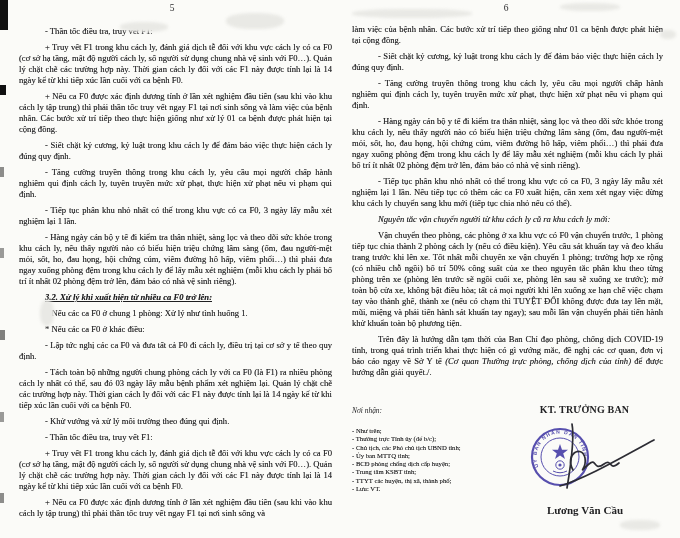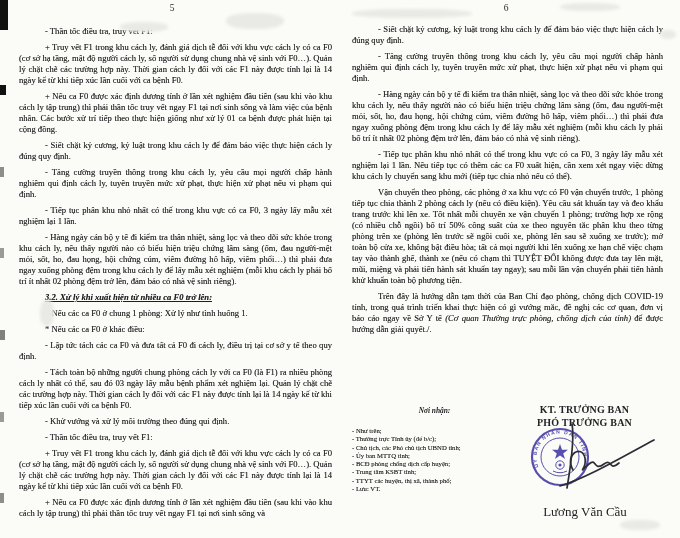--- a/index.html
+++ b/index.html
@@ -25,26 +25,26 @@
     text-shadow:0 0 0.35px rgba(45,45,48,.55);
   }
   .ps-c{text-indent:0;}
   .ps-bi{font-weight:bold;font-style:italic;text-decoration:underline;}
   .ps-i{font-style:italic;}
   .it{font-style:italic;margin-top:30px;}
 
   
   #footer{position:absolute;left:352px;top:404px;width:315px;height:130px;}
   #recipients{position:absolute;left:0;top:2px;width:165px;}
-  #recipients-title{font-size:7.4px;font-weight:bold;font-style:italic;margin:0 0 12px 0;text-align:center;}
+  #recipients-title{font-size:7.4px;font-weight:normal;font-style:italic;margin:0 0 12px 0;}
   .recipient-item{font-size:6.7px;line-height:8.3px;margin:0;text-shadow:0 0 .3px rgba(45,45,48,.5);}
   #sig-block{position:absolute;left:150px;top:0;width:165px;height:130px;text-align:center;}
   .kt-line{font-size:10px;font-weight:bold;line-height:12.5px;letter-spacing:.2px;color:#232325;}
   #sig-position{position:absolute;left:-12px;width:190px;top:87px;font-size:9.2px;font-weight:bold;color:#232325;}
-  #sig-name{position:absolute;left:-12px;width:190px;top:100px;font-size:13px;font-weight:normal;color:#232325;}
+  #sig-name{position:absolute;left:-12px;width:190px;top:100px;font-size:11px;font-weight:bold;color:#232325;}
   #seal{position:absolute;left:28px;top:22px;width:60px;height:62px;}
   #signature{position:absolute;left:40px;top:10px;width:120px;height:85px;}
 
   
   .artifact{position:absolute;pointer-events:none;}
   .edge-mark{left:0;background:#111;}
   .m1{top:0;width:8px;height:30px;}
   .m2{top:85px;width:6px;height:10px;}
   .m3{top:167px;width:4px;height:10px;background:#8d8d8b;}
   .m4{top:248px;width:4px;height:10px;background:#9a9a98;}
@@ -71,34 +71,36 @@
 <p class="para">- Thần tốc điều tra, truy vết F1:</p>
     <p class="para">+ Truy vết F1 trong khu cách ly, đánh giá dịch tễ đối với khu vực cách ly có ca F0 (cơ sở hạ tầng, mật độ người cách ly, số người sử dụng chung nhà vệ sinh với F0…). Quản lý chặt chẽ các trường hợp này. Thời gian cách ly đối với các F1 này được tính lại là 14 ngày kể từ khi tiếp xúc lần cuối với ca bệnh F0.</p>
     <p class="para">+ Nếu ca F0 được xác định dương tính ở lần xét nghiệm đầu tiên (sau khi vào khu cách ly tập trung) thì phải thần tốc truy vết ngay F1 tại nơi sinh sống và làm việc của bệnh nhân. Các bước xử trí tiếp theo thực hiện giống như xử lý 01 ca bệnh được phát hiện tại cộng đồng.</p>
     <p class="para">- Siết chặt kỷ cương, kỷ luật trong khu cách ly để đảm bảo việc thực hiện cách ly đúng quy định.</p>
     <p class="para">- Tăng cường truyền thông trong khu cách ly, yêu cầu mọi người chấp hành nghiêm qui định cách ly, tuyên truyền mức xử phạt, thực hiện xử phạt nếu vi phạm qui định.</p>
     <p class="para">- Tiếp tục phân khu nhỏ nhất có thể trong khu vực có ca F0, 3 ngày lấy mẫu xét nghiệm lại 1 lần.</p>
     <p class="para">- Hàng ngày cán bộ y tế đi kiểm tra thân nhiệt, sàng lọc và theo dõi sức khỏe trong khu cách ly, nếu thấy người nào có biểu hiện triệu chứng lâm sàng (ốm, đau người-mệt mỏi, sốt, ho, đau họng, hội chứng cúm, viêm đường hô hấp, viêm phổi…) thì phải đưa ngay xuống phòng đệm trong khu cách ly để lấy mẫu xét nghiệm (mỗi khu cách ly phải bố trí ít nhất 02 phòng đệm trở lên, đảm bảo có nhà vệ sinh riêng).</p>
     <p class="para ps-bi">3.2. Xử lý khi xuất hiện từ nhiều ca F0 trở lên:</p>
     <p class="para">* Nếu các ca F0 ở chung 1 phòng: Xử lý như tình huống 1.</p>
     <p class="para">* Nếu các ca F0 ở khác điều:</p>
-    <p class="para">- Lập tức tách các ca F0 và đưa tất cả F0 đi cách ly, điều trị tại cơ sở y tế theo quy định.</p>
+    <p class="para">- Lập tức nghị các ca F0 và đưa tất cả F0 đi cách ly, điều trị tại cơ sở y tế theo quy định.</p>
     <p class="para">- Tách toàn bộ những người chung phòng cách ly với ca F0 (là F1) ra nhiều phòng cách ly nhất có thể, sau đó 03 ngày lấy mẫu bệnh phẩm xét nghiệm lại. Quản lý chặt chẽ các trường hợp này. Thời gian cách ly đối với các F1 này được tính lại là 14 ngày kể từ khi tiếp xúc lần cuối với ca bệnh F0.</p>
     <p class="para">- Khử vướng và xử lý môi trường theo đúng qui định.</p>
     <p class="para">- Thần tốc điều tra, truy vết F1:</p>
     <p class="para">+ Truy vết F1 trong khu cách ly, đánh giá dịch tễ đối với khu vực cách ly có ca F0 (cơ sở hạ tầng, mật độ người cách ly, số người sử dụng chung nhà vệ sinh với F0…). Quản lý chặt chẽ các trường hợp này. Thời gian cách ly đối với các F1 này được tính lại là 14 ngày kể từ khi tiếp xúc lần cuối với ca bệnh F0.</p>
     <p class="para">+ Nếu ca F0 được xác định dương tính ở lần xét nghiệm đầu tiên (sau khi vào khu cách ly tập trung) thì phải thần tốc truy vết ngay F1 tại nơi sinh sống và</p>
   </div>
 
 <div class="col" id="col-right">
 
+<p class="para ps-c">làm việc của bệnh nhân. Các bước xử trí tiếp theo giống như 01 ca bệnh được phát hiện tại cộng đồng.</p>
     <p class="para">- Siết chặt kỷ cương, kỷ luật trong khu cách ly để đảm bảo việc thực hiện cách ly đúng quy định.</p>
     <p class="para">- Tăng cường truyền thông trong khu cách ly, yêu cầu mọi người chấp hành nghiêm qui định cách ly, tuyên truyền mức xử phạt, thực hiện xử phạt nếu vi phạm qui định.</p>
     <p class="para">- Hàng ngày cán bộ y tế đi kiểm tra thân nhiệt, sàng lọc và theo dõi sức khỏe trong khu cách ly, nếu thấy người nào có biểu hiện triệu chứng lâm sàng (ốm, đau người-mệt mỏi, sốt, ho, đau họng, hội chứng cúm, viêm đường hô hấp, viêm phổi…) thì phải đưa ngay xuống phòng đệm trong khu cách ly để lấy mẫu xét nghiệm (mỗi khu cách ly phải bố trí ít nhất 02 phòng đệm trở lên, đảm bảo có nhà vệ sinh riêng).</p>
     <p class="para">- Tiếp tục phân khu nhỏ nhất có thể trong khu vực có ca F0, 3 ngày lấy mẫu xét nghiệm lại 1 lần. Nếu tiếp tục có thêm các ca F0 xuất hiện, cần xem xét ngay việc dừng khu cách ly chuyển sang khu mới (tiếp tục chia nhỏ nếu có thể).</p>
+    <p class="para ps-i">Nguyên tắc vận chuyển người từ khu cách ly cũ ra khu cách ly mới:</p>
     <p class="para">Vận chuyển theo phòng, các phòng ở xa khu vực có F0 vận chuyển trước, 1 phòng tiếp tục chia thành 2 phòng cách ly (nếu có điều kiện). Yêu cầu sát khuẩn tay và đeo khẩu trang trước khi lên xe. Tốt nhất mỗi chuyến xe vận chuyển 1 phòng; trường hợp xe rộng (có nhiều chỗ ngồi) bố trí 50% công suất của xe theo nguyên tắc phân khu theo từng phòng trên xe (phòng lên trước sẽ ngồi cuối xe, phòng lên sau sẽ xuống xe trước); mở toàn bộ cửa xe, không bật điều hòa; tất cả mọi người khi lên xuống xe hạn chế việc chạm tay vào thành ghế, thành xe (nếu có chạm thì TUYỆT ĐỐI không được đưa tay lên mặt, mũi, miệng và phải tiến hành sát khuẩn tay ngay); sau mỗi lần vận chuyển phải tiến hành khử khuẩn toàn bộ phương tiện.</p>
     <p class="para"><span>Trên đây là hướng dẫn tạm thời của Ban Chỉ đạo phòng, chống dịch COVID-19 tỉnh, trong quá trình triển khai thực hiện có gì vướng mắc, đề nghị các cơ quan, đơn vị báo cáo ngay về Sở Y tế </span><span class="it">(Cơ quan Thường trực phòng, chống dịch của tỉnh)</span><span> để được hướng dẫn giải quyết./.</span></p>
   </div>
 
 <div id="footer">
   <div id="recipients">
     <p id="recipients-title">Nơi nhận:</p>
     <div>
 
     <p class="recipient-item">- Như trên;</p>
@@ -107,21 +109,20 @@
         <p class="recipient-item">- Ủy ban MTTQ tỉnh;</p>
         <p class="recipient-item">- BCĐ phòng chống dịch cấp huyện;</p>
         <p class="recipient-item">- Trung tâm KSBT tỉnh;</p>
         <p class="recipient-item">- TTYT các huyện, thị xã, thành phố;</p>
         <p class="recipient-item">- Lưu: VT.</p>
       </div>
   </div>
 
   <div id="sig-block">
     <div class="kt-line">KT. TRƯỞNG BAN</div>
-    <div class="kt-line">PHÓ TRƯỞNG BAN</div>
 
     <svg id="seal" viewBox="0 0 60 60">
       <circle cx="30" cy="30" r="28" fill="none" style="stroke:var(--seal,#574fae)" stroke-width="2.2"></circle>
       <circle cx="30" cy="30" r="19" fill="none" style="stroke:var(--seal,#574fae)" stroke-width="1"></circle>
       <defs>
           <path id="sealArc" d="M 30,53.5 A 23.5,23.5 0 1 1 30.01,53.5" fill="none"></path>
         </defs>
       <text font-size="5" letter-spacing="1.2" style="fill:var(--seal,#574fae)" font-family="Liberation Sans, sans-serif" font-weight="bold">
         <textPath href="#sealArc" startOffset="18%">ỦY BAN NHÂN DÂN TỈNH</textPath>
       </text>

